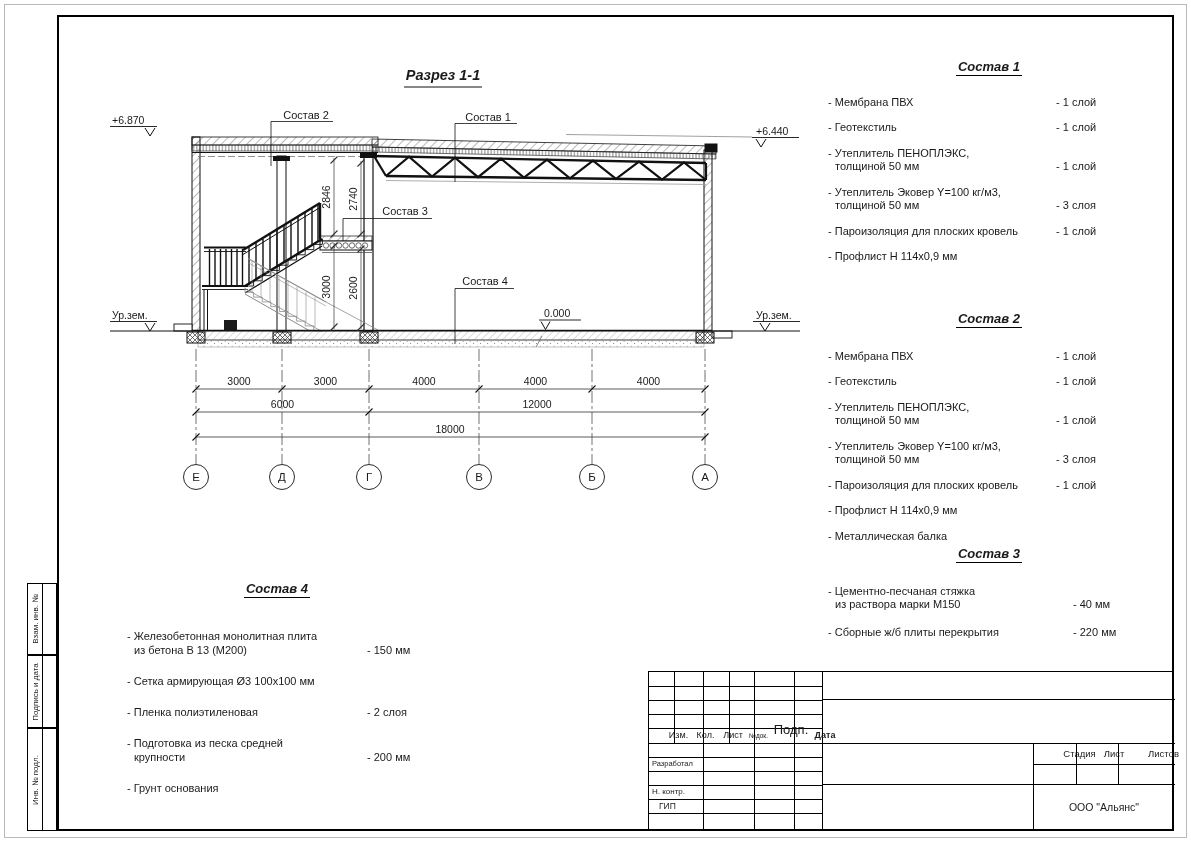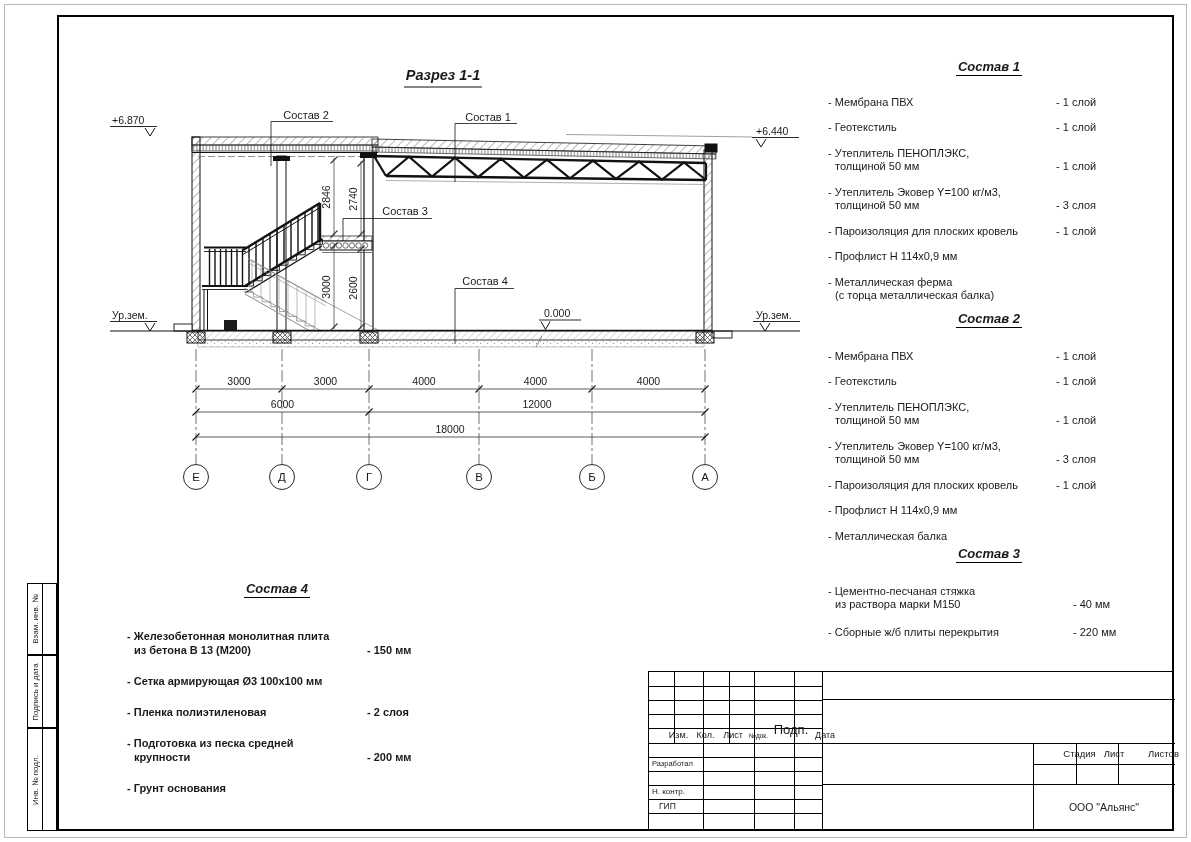--- a/index.html
+++ b/index.html
@@ -20,21 +20,21 @@
   .comp-row .val{flex:1 1 auto;white-space:nowrap;}
   #list1,#list2,#list3{left:828px;width:322px;}
   #list1 .names,#list2 .names{width:228px;}
   #list3 .names{width:245px;}
   #list1{top:60px;}  #list1 .comp-title{margin-bottom:20px;}  #list1 .comp-row{margin-bottom:12px;}
   #list2{top:312px;} #list2 .comp-title{margin-bottom:22px;}  #list2 .comp-row{margin-bottom:12px;}
   #list3{top:547px;} #list3 .comp-title{margin-bottom:22px;}  #list3 .comp-row{margin-bottom:14px;}
   #list4{left:127px;top:582px;width:300px;line-height:14px;}
   #list4 .names{width:240px;}
   #list4 .comp-title{margin-bottom:31px;}
-  #list4 .comp-row{margin-bottom:17px;font-weight:bold;}
+  #list4 .comp-row{margin-bottom:17px;}
 
   
   .tblock{position:absolute;left:648px;top:671px;width:526px;height:160px;border:1.6px solid #000;box-sizing:border-box;}
   .tl{position:absolute;background:#000;}
   .tl.h{height:1px;}
   .tl.v{width:1px;}
   .tcell{position:absolute;text-align:center;white-space:nowrap;margin-left:17px;}
   .tleft{position:absolute;white-space:nowrap;}
   .company{position:absolute;display:flex;align-items:center;justify-content:center;}
 
@@ -341,27 +341,20 @@
           <div>- Пароизоляция для плоских кровель</div>
         </div>
         <div class="val">- 1 слой</div>
       </div>
       <div class="comp-row">
         <div class="names">
           <div>- Профлист Н 114х0,9 мм</div>
         </div>
         <div class="val"></div>
       </div>
-      <div class="comp-row">
-        <div class="names">
-          <div>- Металлическая ферма</div>
-          <div>(с торца металлическая балка)</div>
-        </div>
-        <div class="val"></div>
-      </div>
     </div>
   <div id="list2" class="comp">
       <div class="comp-title"><span>Состав 2</span></div>
       <div class="comp-row">
         <div class="names">
           <div>- Мембрана ПВХ</div>
         </div>
         <div class="val">- 1 слой</div>
       </div>
       <div class="comp-row">
@@ -479,21 +472,21 @@
     <div class="tl v" style="left:173px;top:0;height:157px;"></div>
     <div class="tl v" style="left:384px;top:71px;height:86px;"></div>
     <div class="tl v" style="left:427px;top:71px;height:41px;"></div>
     <div class="tl v" style="left:469px;top:71px;height:41px;"></div>
 
     <div class="tcell" style="left:0;top:58px;width:25px;font-size:9px;">Изм.</div>
     <div class="tcell" style="left:25px;top:58px;width:29px;font-size:9px;">Кол.</div>
     <div class="tcell" style="left:54px;top:58px;width:26px;font-size:9px;">Лист</div>
     <div class="tcell" style="left:80px;top:60px;width:25px;font-size:6.5px;">№док.</div>
     <div class="tcell" style="left:105px;top:50px;width:40px;font-size:13px;">Подп.</div>
-    <div class="tcell" style="left:145px;top:58px;width:28px;font-size:9px;">Дата</div>
+    <div class="tcell" style="left:145px;top:58px;width:28px;font-size:9px;font-weight:bold;">Дата</div>
 
     <div class="tleft" style="left:3px;top:87px;font-size:7.5px;">Разработал</div>
     <div class="tleft" style="left:3px;top:115px;font-size:8px;">Н. контр.</div>
     <div class="tleft" style="left:10px;top:129px;font-size:8.5px;">ГИП</div>
 
     <div class="tcell" style="left:384px;top:76px;width:43px;font-size:9.5px;padding-left:8px;">Стадия</div>
     <div class="tcell" style="left:427px;top:76px;width:42px;font-size:9.5px;">Лист</div>
     <div class="tcell" style="left:469px;top:76px;width:57px;font-size:9.5px;text-align:center;">Листов</div>
 
     <div class="company" style="left:384px;top:112px;width:142px;height:45px;font-size:10.5px;">ООО "Альянс"</div>

